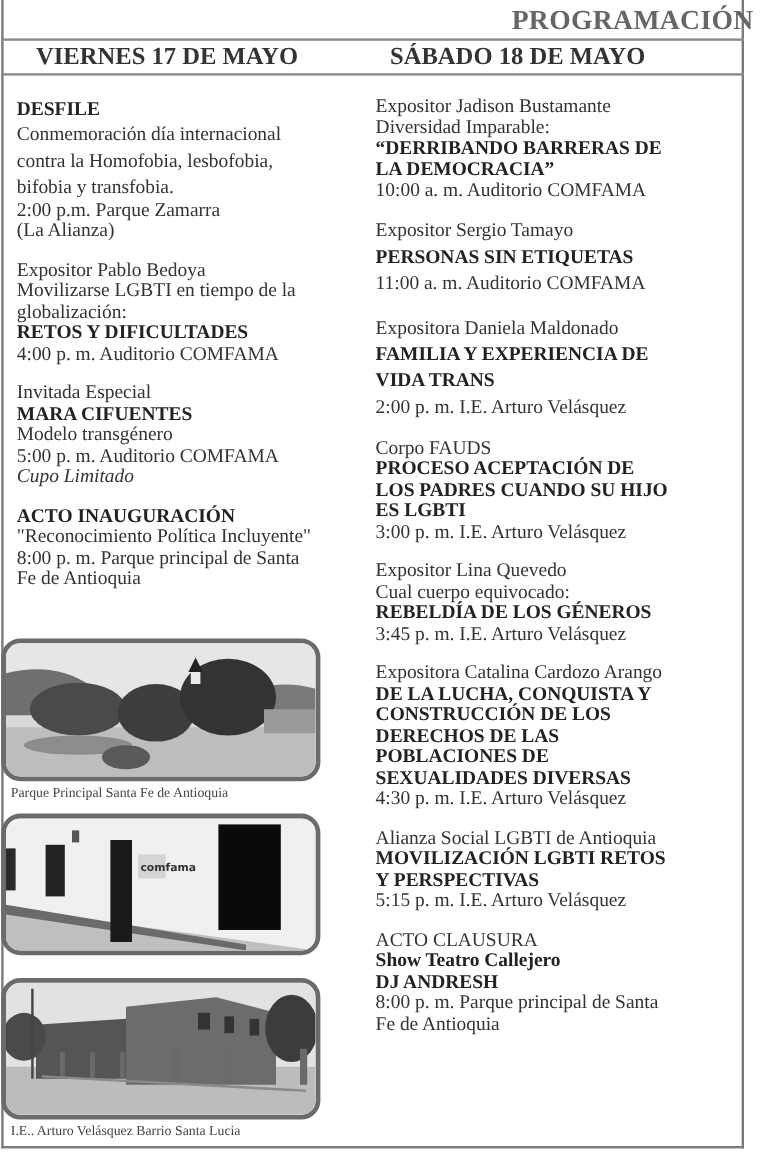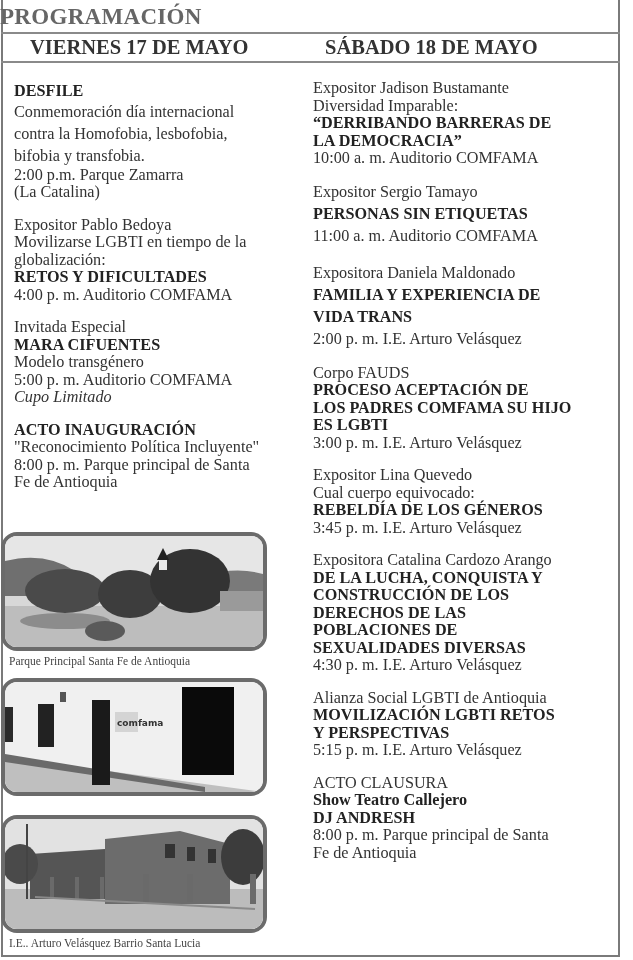--- a/index.html
+++ b/index.html
@@ -1,21 +1,21 @@
 <!DOCTYPE html>
 <html><head>
 <meta charset="utf-8">
 <style>
   html, body { margin: 0; padding: 0; background: #ffffff; }
   body { width: 633px; height: 960px; position: relative; overflow: hidden;
          font-family: "DejaVu Serif", "Liberation Serif", serif; color: #2a2a2a; }
   .frame { position: absolute; left: 1px; top: 0; width: 619px; height: 957px;
            border-left: 2px solid #7a7a7a; border-right: 2px solid #7a7a7a;
            border-bottom: 2px solid #7a7a7a; box-sizing: border-box; }
-  .title { position: absolute; left: 0; top: 4px; width: 628px; text-align: left;
+  .title { position: absolute; left: 0; top: 4px; width: 628px; text-align: right;
            font-family: "Liberation Serif", serif; font-weight: bold; font-size: 23px;
            color: #666666; letter-spacing: 0.3px; }
   .hline { position: absolute; left: 1px; width: 619px; height: 2px; background: #8a8a8a; }
   .day { position: absolute; top: 36px; font-family: "Liberation Serif", serif;
          font-weight: bold; font-size: 20.5px; color: #333333; }
   .col { position: absolute; font-family: "Liberation Serif", serif; font-size: 16.2px;
          line-height: 17.5px; color: #333333; }
   .ev { margin-bottom: 15px; }
   .ev .b { font-weight: bold; color: #222222; }
   .ev .i { font-style: italic; }
@@ -38,21 +38,21 @@
 
 <div class="col" style="left:14px; top:83px; width:285px;">
   <div class="ev">
     <div class="b">DESFILE</div>
     <div class="loose">
       <div>Conmemoración día internacional</div>
       <div>contra la Homofobia, lesbofobia,</div>
       <div>bifobia y transfobia.</div>
     </div>
     <div>2:00 p.m. Parque Zamarra</div>
-    <div>(La Catalina)</div>
+    <div>(La Alianza)</div>
   </div>
 
   <div class="ev">
     <div>Expositor Pablo Bedoya</div>
     <div>Movilizarse LGBTI en tiempo de la</div>
     <div>globalización:</div>
     <div class="b">RETOS Y DIFICULTADES</div>
     <div>4:00 p. m. Auditorio COMFAMA</div>
   </div>
 
@@ -150,21 +150,21 @@
   <div class="ev loose" style="margin-top:14px">
     <div>Expositora Daniela Maldonado</div>
     <div class="b">FAMILIA Y EXPERIENCIA DE</div>
     <div class="b">VIDA TRANS</div>
     <div>2:00 p. m. I.E. Arturo Velásquez</div>
   </div>
 
   <div class="ev" style="margin-top:14px">
     <div>Corpo FAUDS</div>
     <div class="b">PROCESO ACEPTACIÓN DE</div>
-    <div class="b">LOS PADRES COMFAMA SU HIJO</div>
+    <div class="b">LOS PADRES CUANDO SU HIJO</div>
     <div class="b">ES LGBTI</div>
     <div>3:00 p. m. I.E. Arturo Velásquez</div>
   </div>
 
   <div class="ev">
     <div>Expositor Lina Quevedo</div>
     <div>Cual cuerpo equivocado:</div>
     <div class="b">REBELDÍA DE LOS GÉNEROS</div>
     <div>3:45 p. m. I.E. Arturo Velásquez</div>
   </div>

